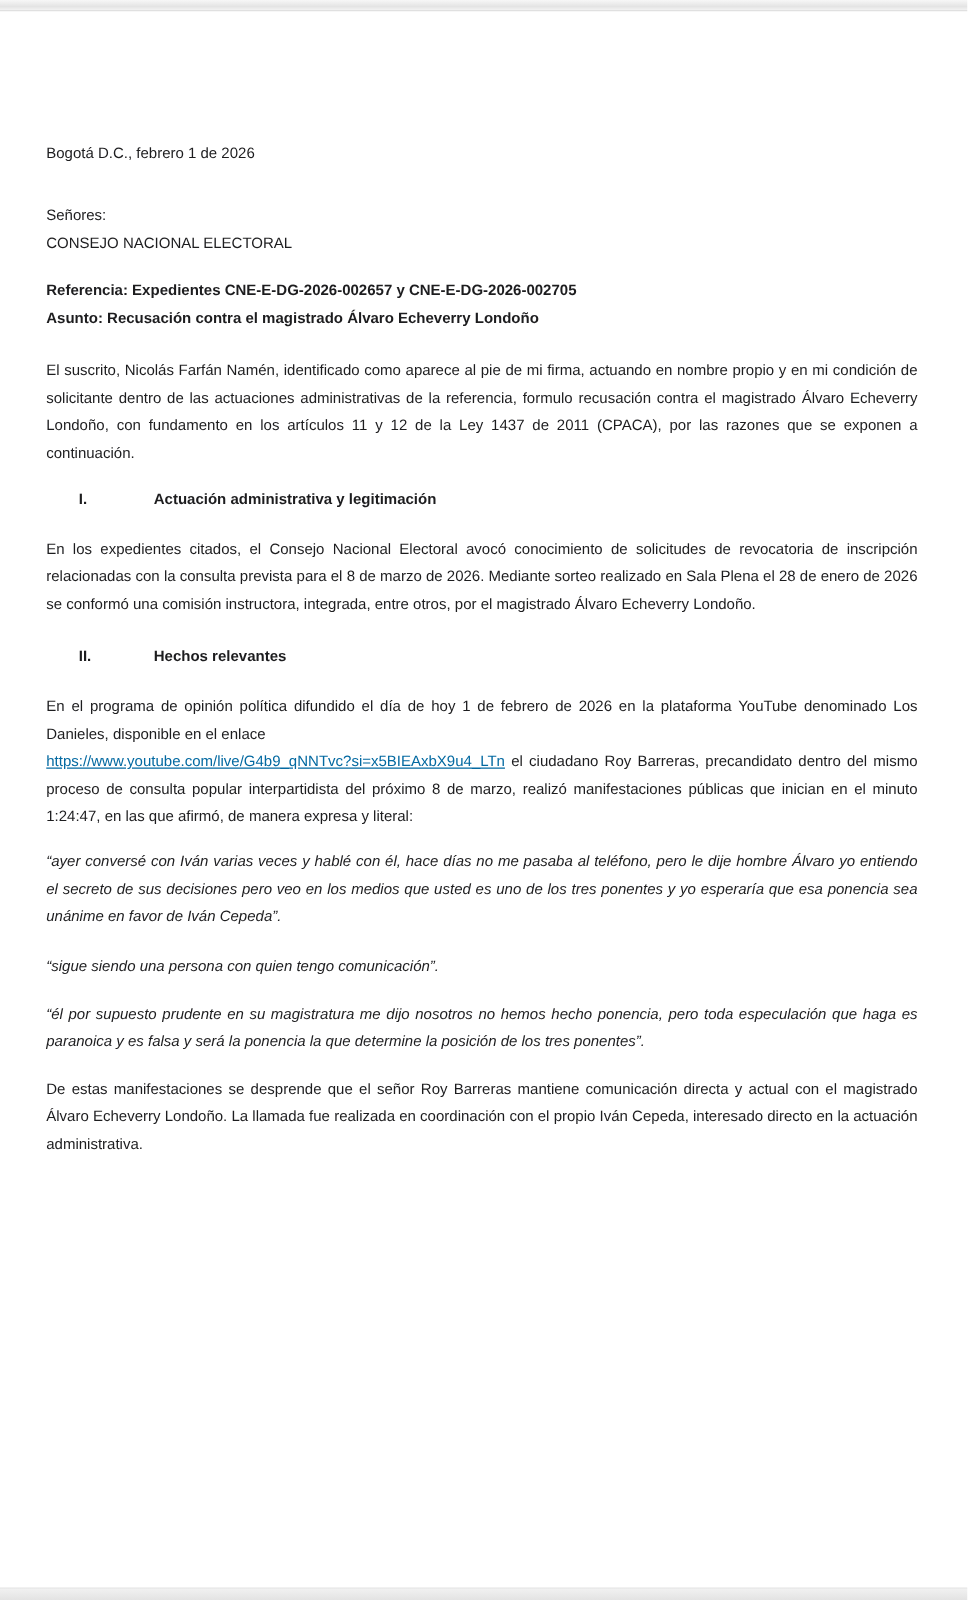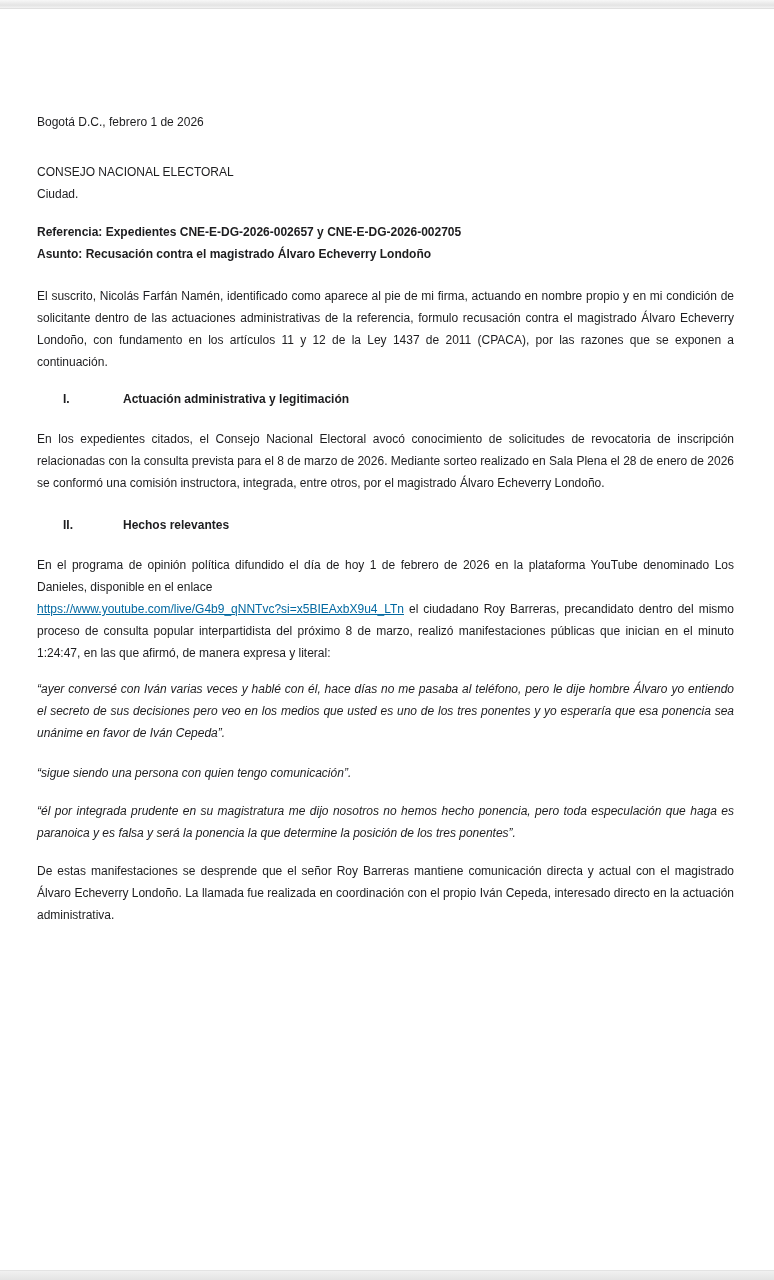--- a/index.html
+++ b/index.html
@@ -91,22 +91,22 @@
 </head>
 <body>
 
 <div class="edge-strip-top"></div>
 
 <div class="page">
 
   <p class="date-line">Bogotá D.C., febrero 1 de 2026</p>
 
   <div class="recipient-block">
+    <div>Señores:</div>
     <div class="bold">CONSEJO NACIONAL ELECTORAL</div>
-    <div>Ciudad.</div>
   </div>
 
   <div class="ref-block">
     <div>Referencia: Expedientes CNE-E-DG-2026-002657 y CNE-E-DG-2026-002705</div>
     <div>Asunto: Recusación contra el magistrado Álvaro Echeverry Londoño</div>
   </div>
 
   <p class="body-par">El suscrito, Nicolás Farfán Namén, identificado como aparece al pie de mi firma, actuando en nombre propio y en mi condición de solicitante dentro de las actuaciones administrativas de la referencia, formulo recusación contra el magistrado Álvaro Echeverry Londoño, con fundamento en los artículos 11 y 12 de la Ley 1437 de 2011 (CPACA), por las razones que se exponen a continuación.</p>
 
   <div class="section-heading">
@@ -125,19 +125,19 @@
   <p class="link-par">
     <span>En el programa de opinión política difundido el día de hoy 1 de febrero de 2026 en la plataforma YouTube denominado Los Danieles, disponible en el enlace</span>
     <br>
     <a class="doc-link" href="#">https://www.youtube.com/live/G4b9_qNNTvc?si=x5BIEAxbX9u4_LTn</a><span> el ciudadano Roy Barreras, precandidato dentro del mismo proceso de consulta popular interpartidista del próximo 8 de marzo, realizó manifestaciones públicas que inician en el minuto 1:24:47, en las que afirmó, de manera expresa y literal:</span>
   </p>
 
   <p class="quote-par gap-md">“ayer conversé con Iván varias veces y hablé con él, hace días no me pasaba al teléfono, pero le dije hombre Álvaro yo entiendo el secreto de sus decisiones pero veo en los medios que usted es uno de los tres ponentes y yo esperaría que esa ponencia sea unánime en favor de Iván Cepeda”.</p>
 
   <p class="quote-par">“sigue siendo una persona con quien tengo comunicación”.</p>
 
-  <p class="quote-par">“él por integrada prudente en su magistratura me dijo nosotros no hemos hecho ponencia, pero toda especulación que haga es paranoica y es falsa y será la ponencia la que determine la posición de los tres ponentes”.</p>
+  <p class="quote-par">“él por supuesto prudente en su magistratura me dijo nosotros no hemos hecho ponencia, pero toda especulación que haga es paranoica y es falsa y será la ponencia la que determine la posición de los tres ponentes”.</p>
 
   <p class="closing-par">De estas manifestaciones se desprende que el señor Roy Barreras mantiene comunicación directa y actual con el magistrado Álvaro Echeverry Londoño. La llamada fue realizada en coordinación con el propio Iván Cepeda, interesado directo en la actuación administrativa.</p>
 
 </div>
 
 <div class="edge-strip-bottom"></div>
 
 </body></html>

